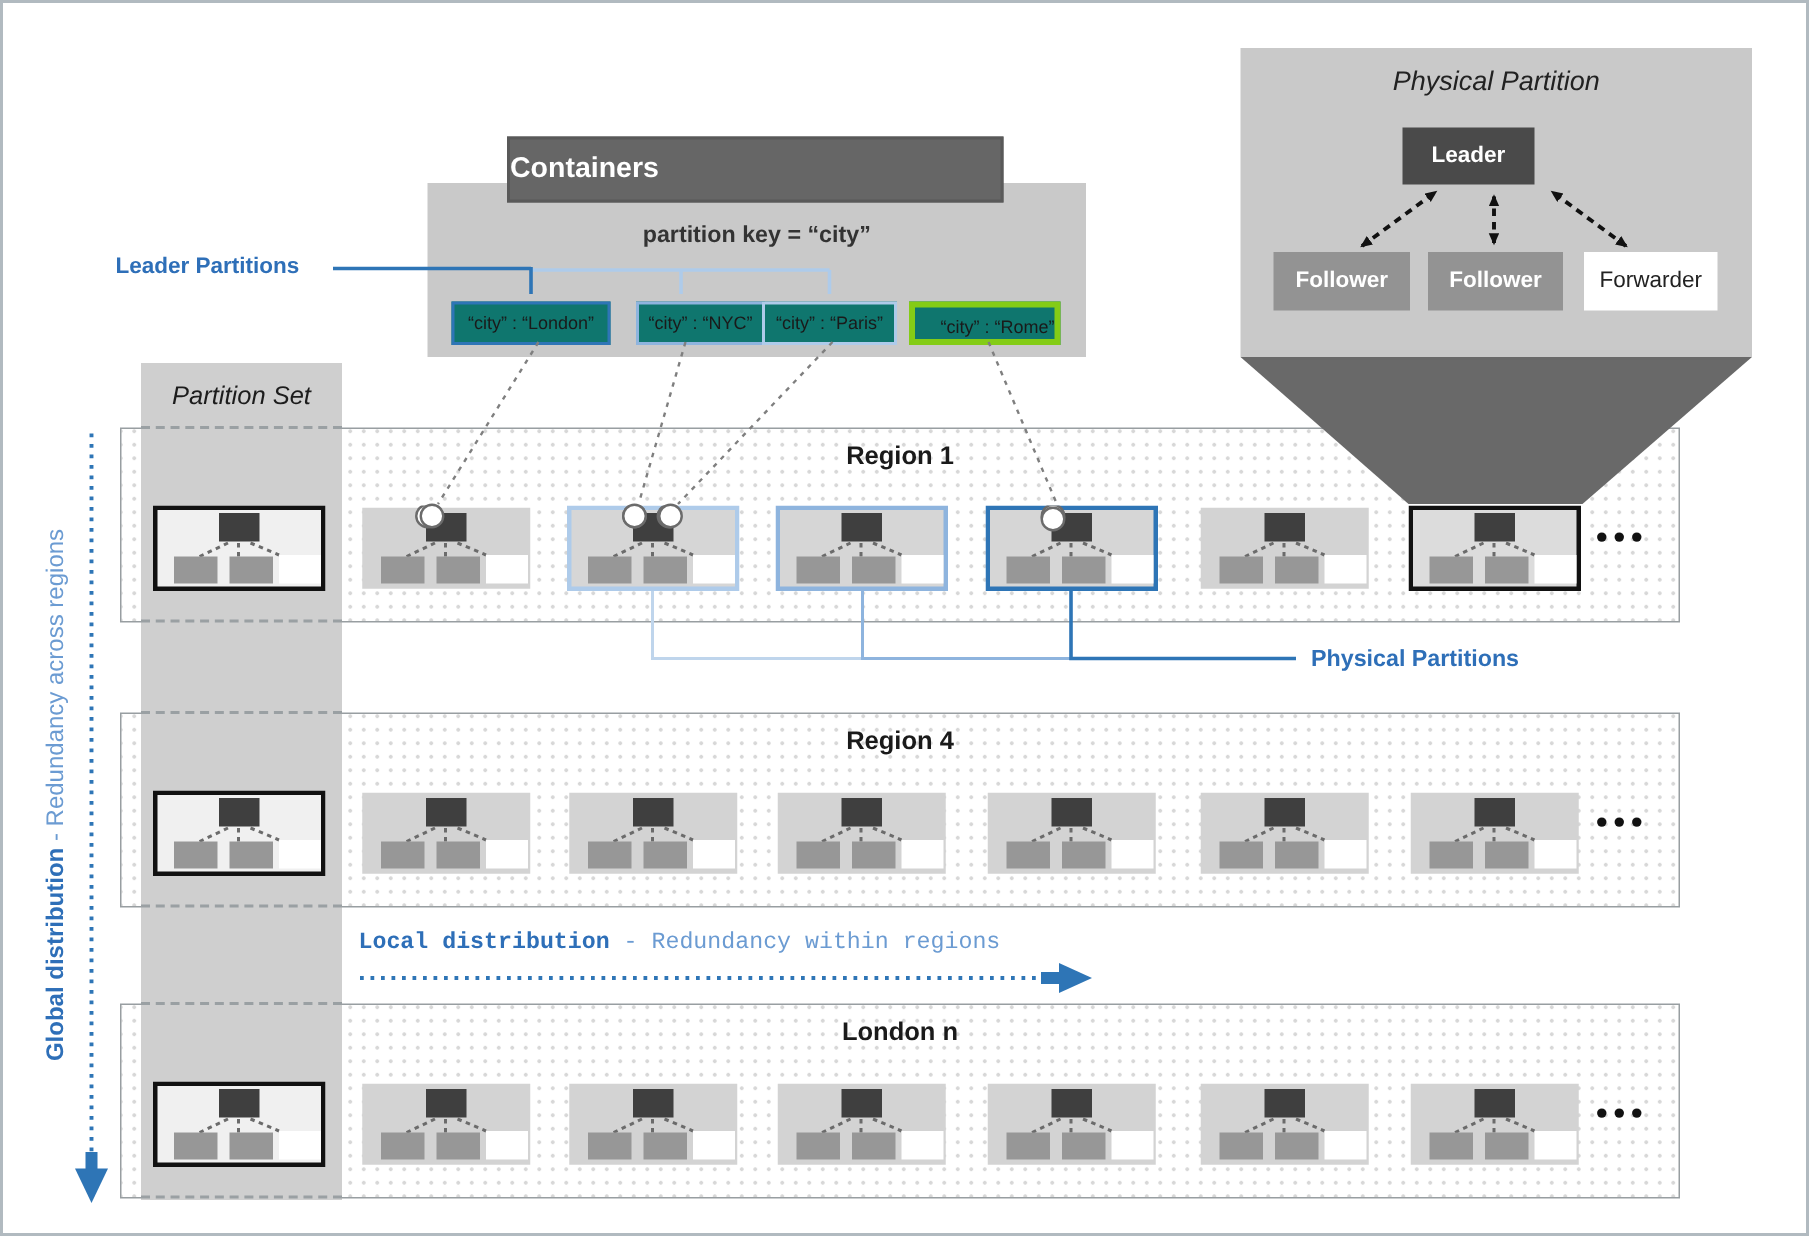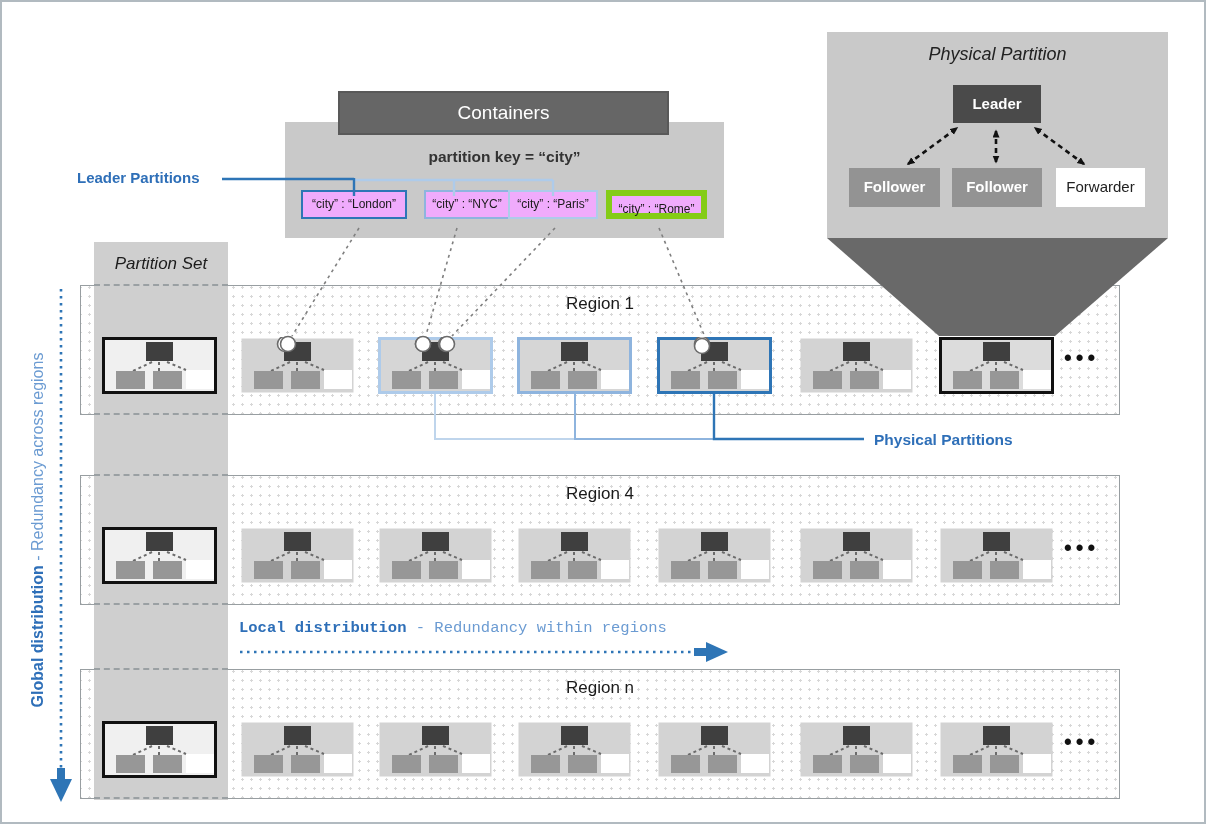--- a/index.html
+++ b/index.html
@@ -10,21 +10,21 @@
   }
   
   .region-band{
     position:absolute;left:78px;width:1040px;height:130px;
     background-color:#ffffff;border:1px solid #989ea1;box-sizing:border-box;
     background-image:radial-gradient(circle,#d7d7d7 1.2px,transparent 1.4px);
     background-size:9px 9px;background-position:4px 6px;z-index:1;
   }
   .region-title{
     position:absolute;left:0;right:0;top:8px;text-align:center;
-    font-size:17px;font-weight:normal;color:#1a1a1a;z-index:1;
+    font-size:17px;font-weight:bold;color:#1a1a1a;z-index:1;
   }
   .ellipsis{
     position:absolute;font-size:22px;letter-spacing:4px;color:#111;
     font-weight:bold;z-index:4;
   }
   #partition-set-col{
     position:absolute;left:92px;top:240px;width:134px;height:558px;
     background:var(--column-gray);z-index:2;
   }
   #partition-set-title{
@@ -37,49 +37,49 @@
   }
   .p-icon{position:absolute;width:115px;height:57px;z-index:4;}
   
   #containers-body{
     position:absolute;left:283px;top:120px;width:439px;height:116px;
     background:var(--panel-gray);z-index:5;
   }
   #containers-header{
     position:absolute;left:336px;top:89px;width:331px;height:44px;
     background:var(--header-gray);border:2px solid #595959;box-sizing:border-box;
-    color:#fff;font-weight:normal;font-size:19px;text-align:center;line-height:40px;z-index:6;
+    color:#fff;font-weight:bold;font-size:19px;text-align:left;line-height:40px;z-index:6;
   }
   #partition-key{
     position:absolute;left:283px;top:146px;width:439px;text-align:center;
     font-size:15.5px;font-weight:600;color:#333;z-index:6;
   }
   .city-box{
-    position:absolute;top:188px;height:29px;background:#f0abfc;box-sizing:border-box;
+    position:absolute;top:199px;height:29px;background:#0f766e;box-sizing:border-box;
     font-size:12px;color:#1a1a1a;text-align:center;line-height:25px;z-index:6;
     border:2.5px solid transparent;
   }
   .city-london{left:299px;width:106px;border-color:var(--accent-dark);}
   .city-nyc{left:412px;width:86px;border-color:var(--accent-med);margin-left:10px;}
   .city-paris{left:506px;width:90px;border-color:var(--accent-light);}
-  .city-rome{left:604px;width:101px;border:6px solid #84cc16;line-height:27px;}
+  .city-rome{left:604px;width:101px;border:4px solid #84cc16;line-height:27px;text-align:right;}
   
   #pp-box{
     position:absolute;left:825px;top:30px;width:341px;height:206px;
     background:var(--panel-gray);z-index:5;
   }
   #pp-title{
     position:absolute;left:0;right:0;top:12px;text-align:center;
     font-style:italic;font-size:18px;color:#222;
   }
   .pp-node{
     position:absolute;box-sizing:border-box;text-align:center;
     font-size:15px;line-height:38px;
   }
-  #pp-leader{left:126px;top:53px;width:88px;height:38px;background:var(--leader-dark);
+  #pp-leader{left:108px;top:53px;width:88px;height:38px;background:var(--leader-dark);
     color:#fff;font-weight:bold;}
   #pp-follower-1{left:22px;top:136px;width:91px;height:39px;background:var(--follower-gray);
     color:#fff;font-weight:bold;}
   #pp-follower-2{left:125px;top:136px;width:90px;height:39px;background:var(--follower-gray);
     color:#fff;font-weight:bold;}
   #pp-forwarder{left:229px;top:136px;width:89px;height:39px;background:#fff;color:#222;}
   #funnel{position:absolute;left:0;top:0;z-index:3;}
   
   .blue-label{position:absolute;font-weight:bold;color:var(--label-blue);z-index:6;}
   #logical-label{left:75px;top:167px;font-size:15px;}
@@ -232,21 +232,21 @@
       <div class="p-icon" style="left: 937px; top: 525px;"><svg width="115" height="57" viewBox="0 0 115 57">
           <rect x="1.5" y="1.5" width="112" height="54" fill="#d3d3d3" stroke="none" stroke-width="0"></rect>
           <rect x="44" y="5" width="27" height="19" fill="#3f3f3f"></rect>
           <path d="M50,25 L31,34 M57,25 L57,34 M65,25 L84,33" stroke="#6b6b6b" stroke-width="2" stroke-dasharray="3 3" fill="none"></path>
           <rect x="14" y="34" width="29" height="18" fill="#979797"></rect>
           <rect x="51" y="34" width="29" height="18" fill="#979797"></rect>
           <rect x="84" y="33" width="28" height="19" fill="#ffffff"></rect>
         </svg></div>
       <div class="ellipsis" style="left: 1062px; top: 533px;">•••</div>
       <div class="region-band" style="top: 667px;">
-        <div class="region-title">Region n</div>
+        <div class="region-title">London n</div>
       </div>
       <div class="band-dash" style="top: 666px;"></div>
       <div class="band-dash" style="top: 795px;"></div>
       <div class="p-icon" style="left: 100px; top: 719px;"><svg width="115" height="57" viewBox="0 0 115 57">
           <rect x="1.5" y="1.5" width="112" height="54" fill="#f0f0f0" stroke="#111" stroke-width="3"></rect>
           <rect x="44" y="5" width="27" height="19" fill="#3f3f3f"></rect>
           <path d="M50,25 L31,34 M57,25 L57,34 M65,25 L84,33" stroke="#6b6b6b" stroke-width="2" stroke-dasharray="3 3" fill="none"></path>
           <rect x="14" y="34" width="29" height="18" fill="#979797"></rect>
           <rect x="51" y="34" width="29" height="18" fill="#979797"></rect>
           <rect x="84" y="33" width="28" height="19" fill="#ffffff"></rect>

